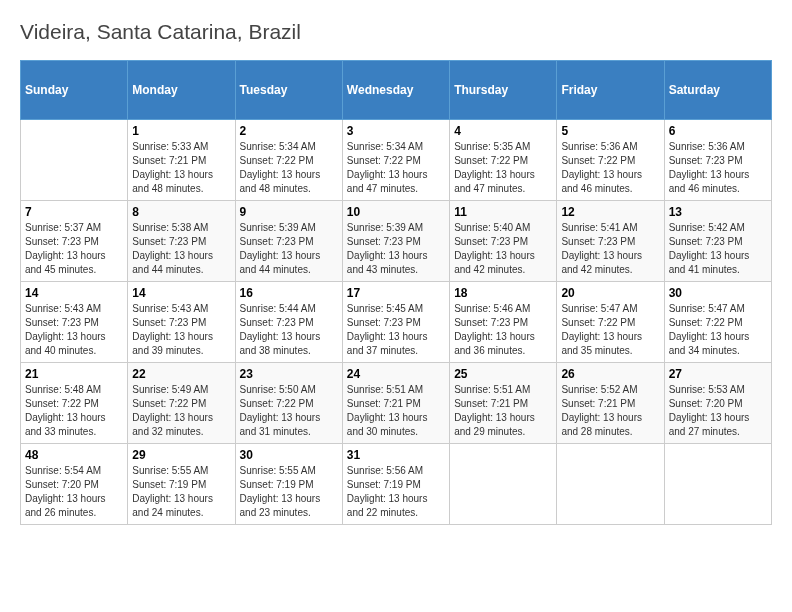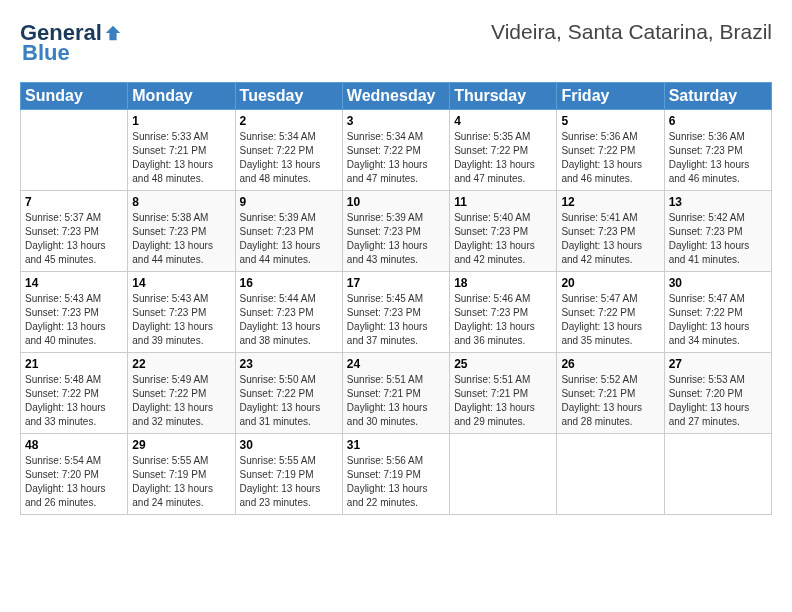--- a/index.html
+++ b/index.html
@@ -48,23 +48,23 @@
       color: #444;
     }
     table {
       width: 100%;
       border-collapse: collapse;
       font-size: 11px;
     }
     thead tr th {
       background-color: #3a7fc1;
       color: #fff;
-      padding: 4px 4px;
+      padding: 22px 4px;
       text-align: left;
-      font-size: 16px;
+      font-size: 12px;
       font-weight: bold;
       border: 1px solid #5a9fd4;
     }
     tbody tr td {
       border: 1px solid #ccc;
       padding: 4px 4px;
       vertical-align: top;
       width: 107px;
       min-height: 70px;
     }
@@ -86,29 +86,20 @@
       background-color: #fff;
     }
     .empty {
       background: #fff !important;
     }
   </style>
 </head>
 <body>
 
 <div class="header">
-  <div class="logo">
-    <div class="logo-text">
-      <span class="logo-general">General</span>
-      <svg class="logo-icon" viewBox="0 0 20 20">
-        <polygon points="10,2 18,10 14,10 14,18 6,18 6,10 2,10" fill="#3a7fc1"></polygon>
-      </svg>
-    </div>
-    <span class="logo-blue" style="color:#3a7fc1;font-size:22px;font-weight:bold;margin-top:-6px;margin-left:2px;">Blue</span>
-  </div>
   <div class="title-section">
     <div class="location">Videira, Santa Catarina, Brazil</div>
   </div>
 </div>
 
 <table>
   <thead>
     <tr>
     <th>Sunday</th>
         <th>Monday</th>

